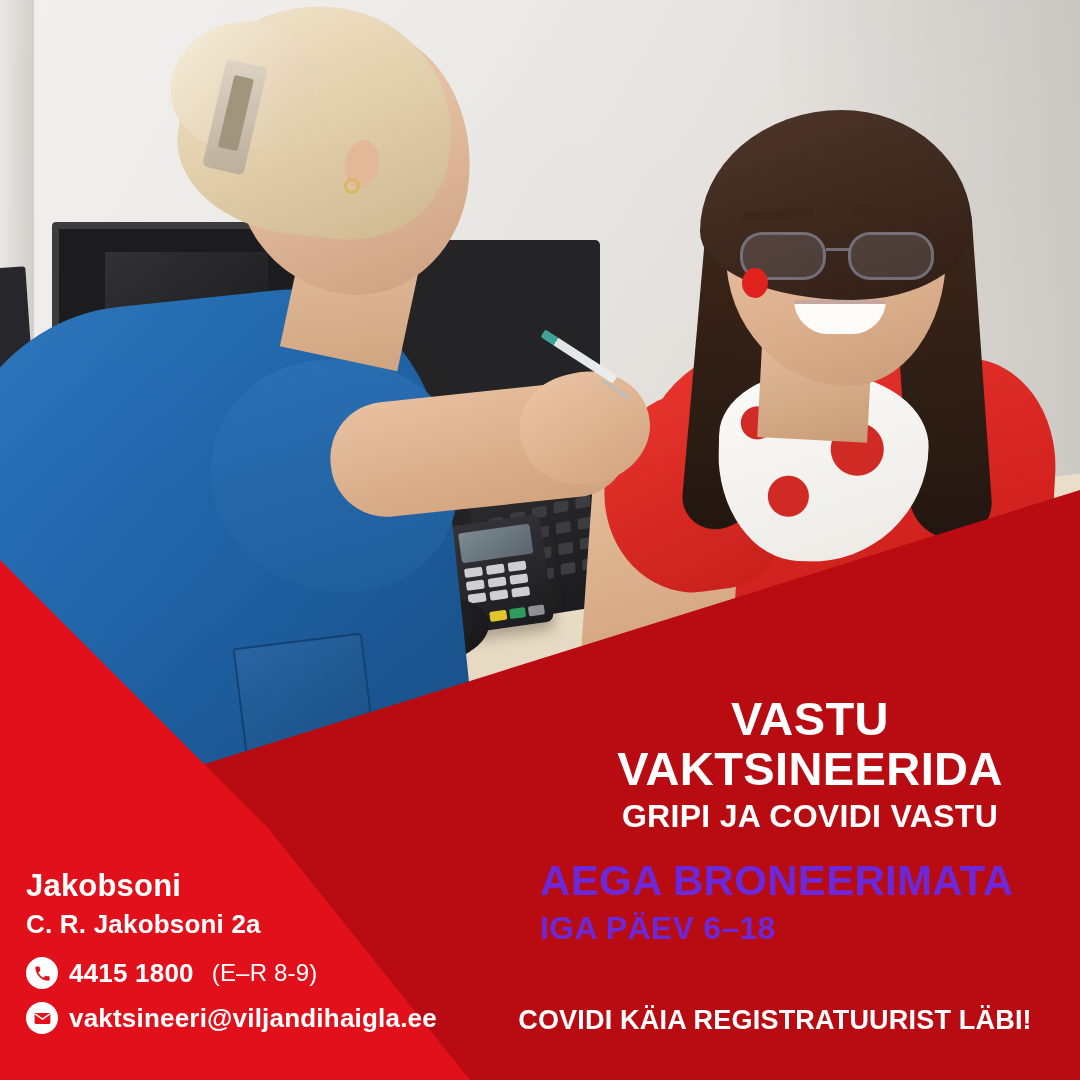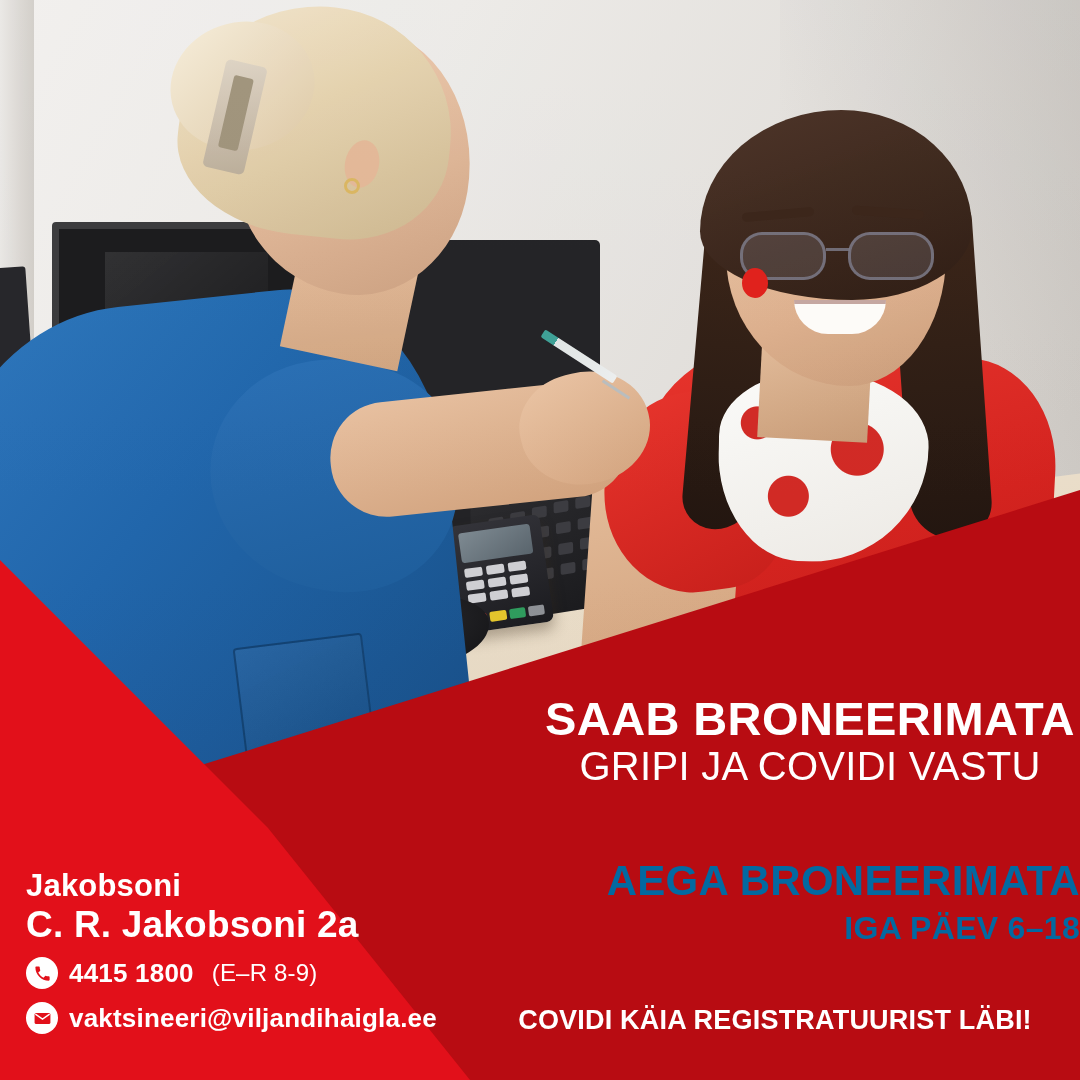--- a/index.html
+++ b/index.html
@@ -294,42 +294,42 @@
   
   .headline{
     position:absolute;left:540px;top:694px;width:540px;
     text-align:center;color:#fff;
   }
   .headline .l1,.headline .l2{
     font-size:47px;line-height:50px;font-weight:bold;letter-spacing:.4px;
     display:block;
   }
   .headline .sub{
-    display:block;font-size:40px;line-height:44px;font-weight:normal;letter-spacing:.3px;
+    display:block;font-size:32px;line-height:44px;font-weight:bold;letter-spacing:.3px;
   }
 
   .block2{
-    position:absolute;left:540px;top:856px;width:540px;text-align:right;color:#0369a1;
+    position:absolute;left:540px;top:856px;width:540px;text-align:left;color:#6d28d9;
   }
   .block2 .big{display:block;font-size:42px;line-height:50px;font-weight:bold;letter-spacing:.3px;}
   .block2 .small{display:block;font-size:32px;line-height:44px;font-weight:bold;letter-spacing:.3px;}
 
   .cta{
     position:absolute;left:470px;top:1005px;width:610px;text-align:center;
     color:#fff;font-size:27px;font-weight:bold;letter-spacing:.2px;
   }
 
   .contact{
     position:absolute;left:26px;top:866px;color:#fff;
   }
   .contact .org{
     display:block;font-size:31px;line-height:39px;font-weight:bold;letter-spacing:.2px;
   }
   .contact .addr{
-    display:block;font-size:37px;line-height:39px;font-weight:bold;letter-spacing:.2px;
+    display:block;font-size:26px;line-height:39px;font-weight:bold;letter-spacing:.2px;
   }
   .c-row{display:flex;align-items:center;gap:11px;margin-top:13px;}
   .badge{
     width:32px;height:32px;border-radius:50%;background:#fff;
     display:flex;align-items:center;justify-content:center;flex:0 0 32px;
   }
   .badge svg{display:block;}
   .c-phone{font-size:26px;font-weight:bold;letter-spacing:.2px;}
   .c-hours{font-size:24px;font-weight:normal;letter-spacing:.2px;margin-left:7px;}
   .c-mail{font-size:26px;font-weight:bold;letter-spacing:.2px;}
@@ -452,21 +452,21 @@
     <div class="syringe"></div>
     <div class="needle"></div>
 
     <div class="photo-tone"></div>
   </div>
 
   <div class="red-dark"></div>
   <div class="red-bright"></div>
 
   <div class="headline">
-    <span class="l2">SAAB BRONEERIMATA</span>
+    <span class="l2">VASTU VAKTSINEERIDA</span>
     <span class="sub">GRIPI JA COVIDI VASTU</span>
   </div>
 
   <div class="block2">
     <span class="big">AEGA BRONEERIMATA</span>
     <span class="small">IGA PÄEV 6–18</span>
   </div>
 
   <div class="cta">COVIDI KÄIA REGISTRATUURIST LÄBI!</div>
 

